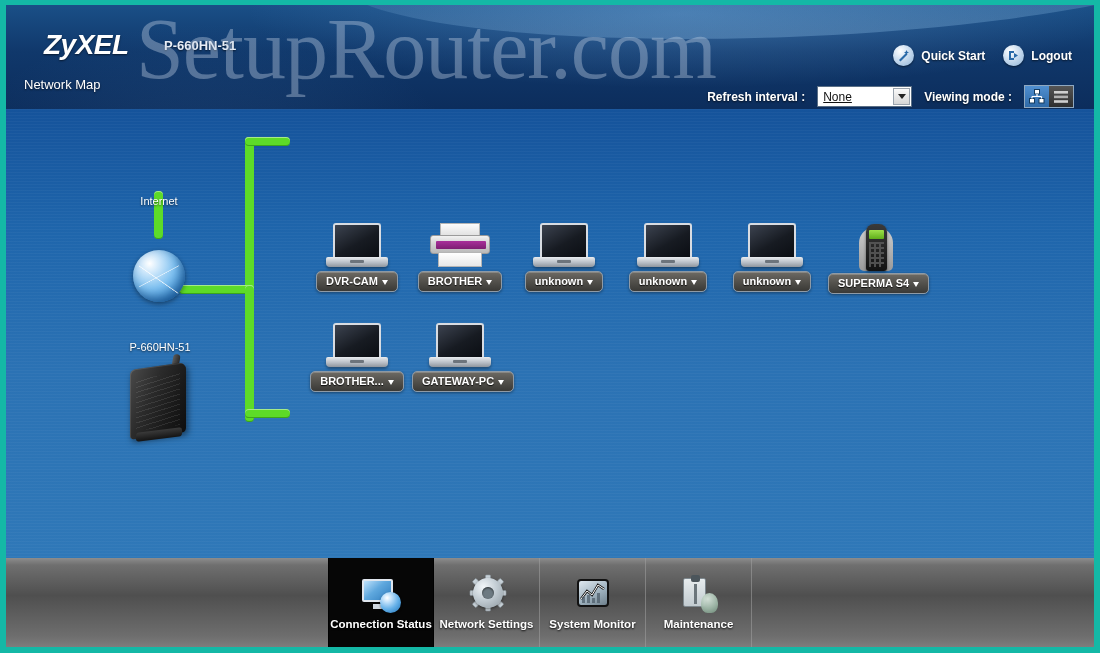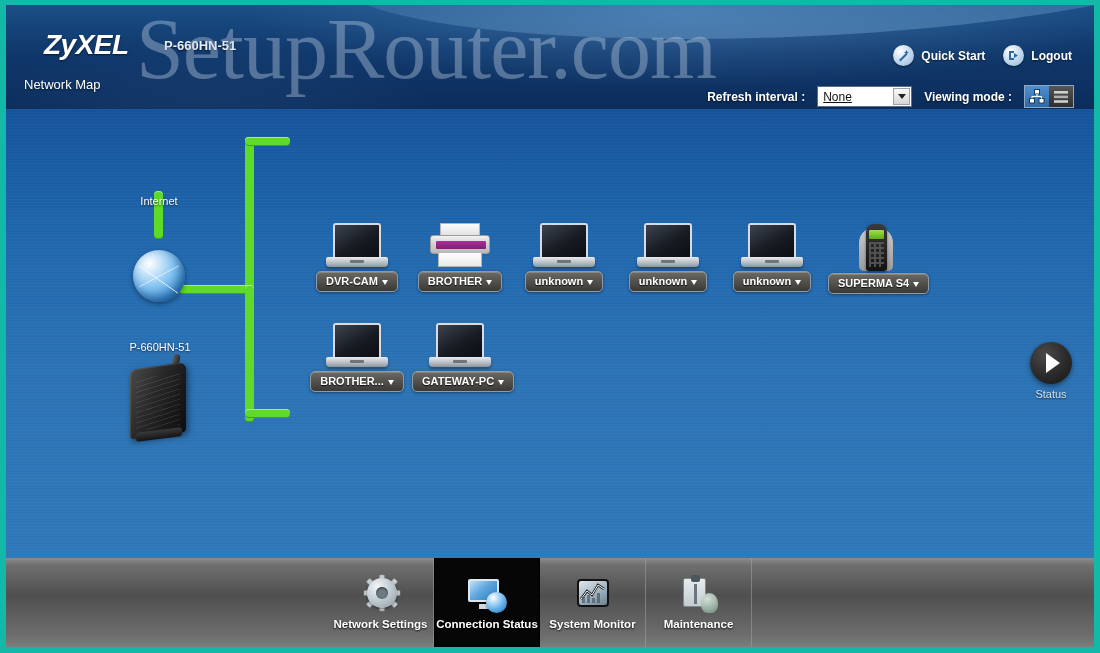--- a/index.html
+++ b/index.html
@@ -673,57 +673,53 @@
     <div class="device" style="left:406px; top:214px;">
       <div class="laptop">
         <div class="screen"></div>
         <div class="base"></div>
       </div>
       <div class="pill">
         <span>GATEWAY-PC</span><span class="caret"></span>
       </div>
     </div>
 
-    <div class="status-btn">
-      <div class="status-circ"></div>
-      <div class="status-txt">Status</div>
-    </div>
 
   </div>
 
   <div class="footer">
     <div class="nav-spacer"></div>
+
+    <div class="nav-item active">
+      <div class="nav-icon">
+        <div class="ic-monitor"></div>
+        <div class="ic-globe-s"></div>
+      </div>
+      <div class="nav-label">Connection Status</div>
+    </div>
 
     <div class="nav-item">
       <div class="nav-icon">
         <svg class="ic-gear-teeth" viewBox="0 0 40 40">
           <g fill="#c9d3da" stroke="#8d989f" stroke-width="0.6">
             <rect x="17.5" y="2" width="5" height="7" rx="1"></rect>
             <rect x="17.5" y="31" width="5" height="7" rx="1"></rect>
             <rect x="2" y="17.5" width="7" height="5" rx="1"></rect>
             <rect x="31" y="17.5" width="7" height="5" rx="1"></rect>
             <rect x="6" y="6" width="5" height="7" rx="1" transform="rotate(-45 8.5 9.5)"></rect>
             <rect x="29" y="6" width="5" height="7" rx="1" transform="rotate(45 31.5 9.5)"></rect>
             <rect x="6" y="27" width="5" height="7" rx="1" transform="rotate(45 8.5 30.5)"></rect>
             <rect x="29" y="27" width="5" height="7" rx="1" transform="rotate(-45 31.5 30.5)"></rect>
           </g>
         </svg>
         <div class="ic-gear"></div>
       </div>
       <div class="nav-label">Network Settings</div>
     </div>
 
-    <div class="nav-item active">
-      <div class="nav-icon">
-        <div class="ic-monitor"></div>
-        <div class="ic-globe-s"></div>
-      </div>
-      <div class="nav-label">Connection Status</div>
-    </div>
-
     <div class="nav-item">
       <div class="nav-icon">
         <div class="ic-chart">
           <svg width="28" height="24" viewBox="0 0 28 24">
             <path d="M2 18 L8 10 L13 14 L19 4 L25 8" stroke="#111" stroke-width="2.4" fill="none"></path>
             <path d="M2 18 L8 10 L13 14 L19 4 L25 8" stroke="#fff" stroke-width="1" fill="none"></path>
             <rect x="3" y="16" width="3" height="6" fill="#4a5a66" opacity="0.7"></rect>
             <rect x="8" y="14" width="3" height="8" fill="#4a5a66" opacity="0.7"></rect>
             <rect x="13" y="17" width="3" height="5" fill="#4a5a66" opacity="0.7"></rect>
             <rect x="18" y="12" width="3" height="10" fill="#4a5a66" opacity="0.7"></rect>

